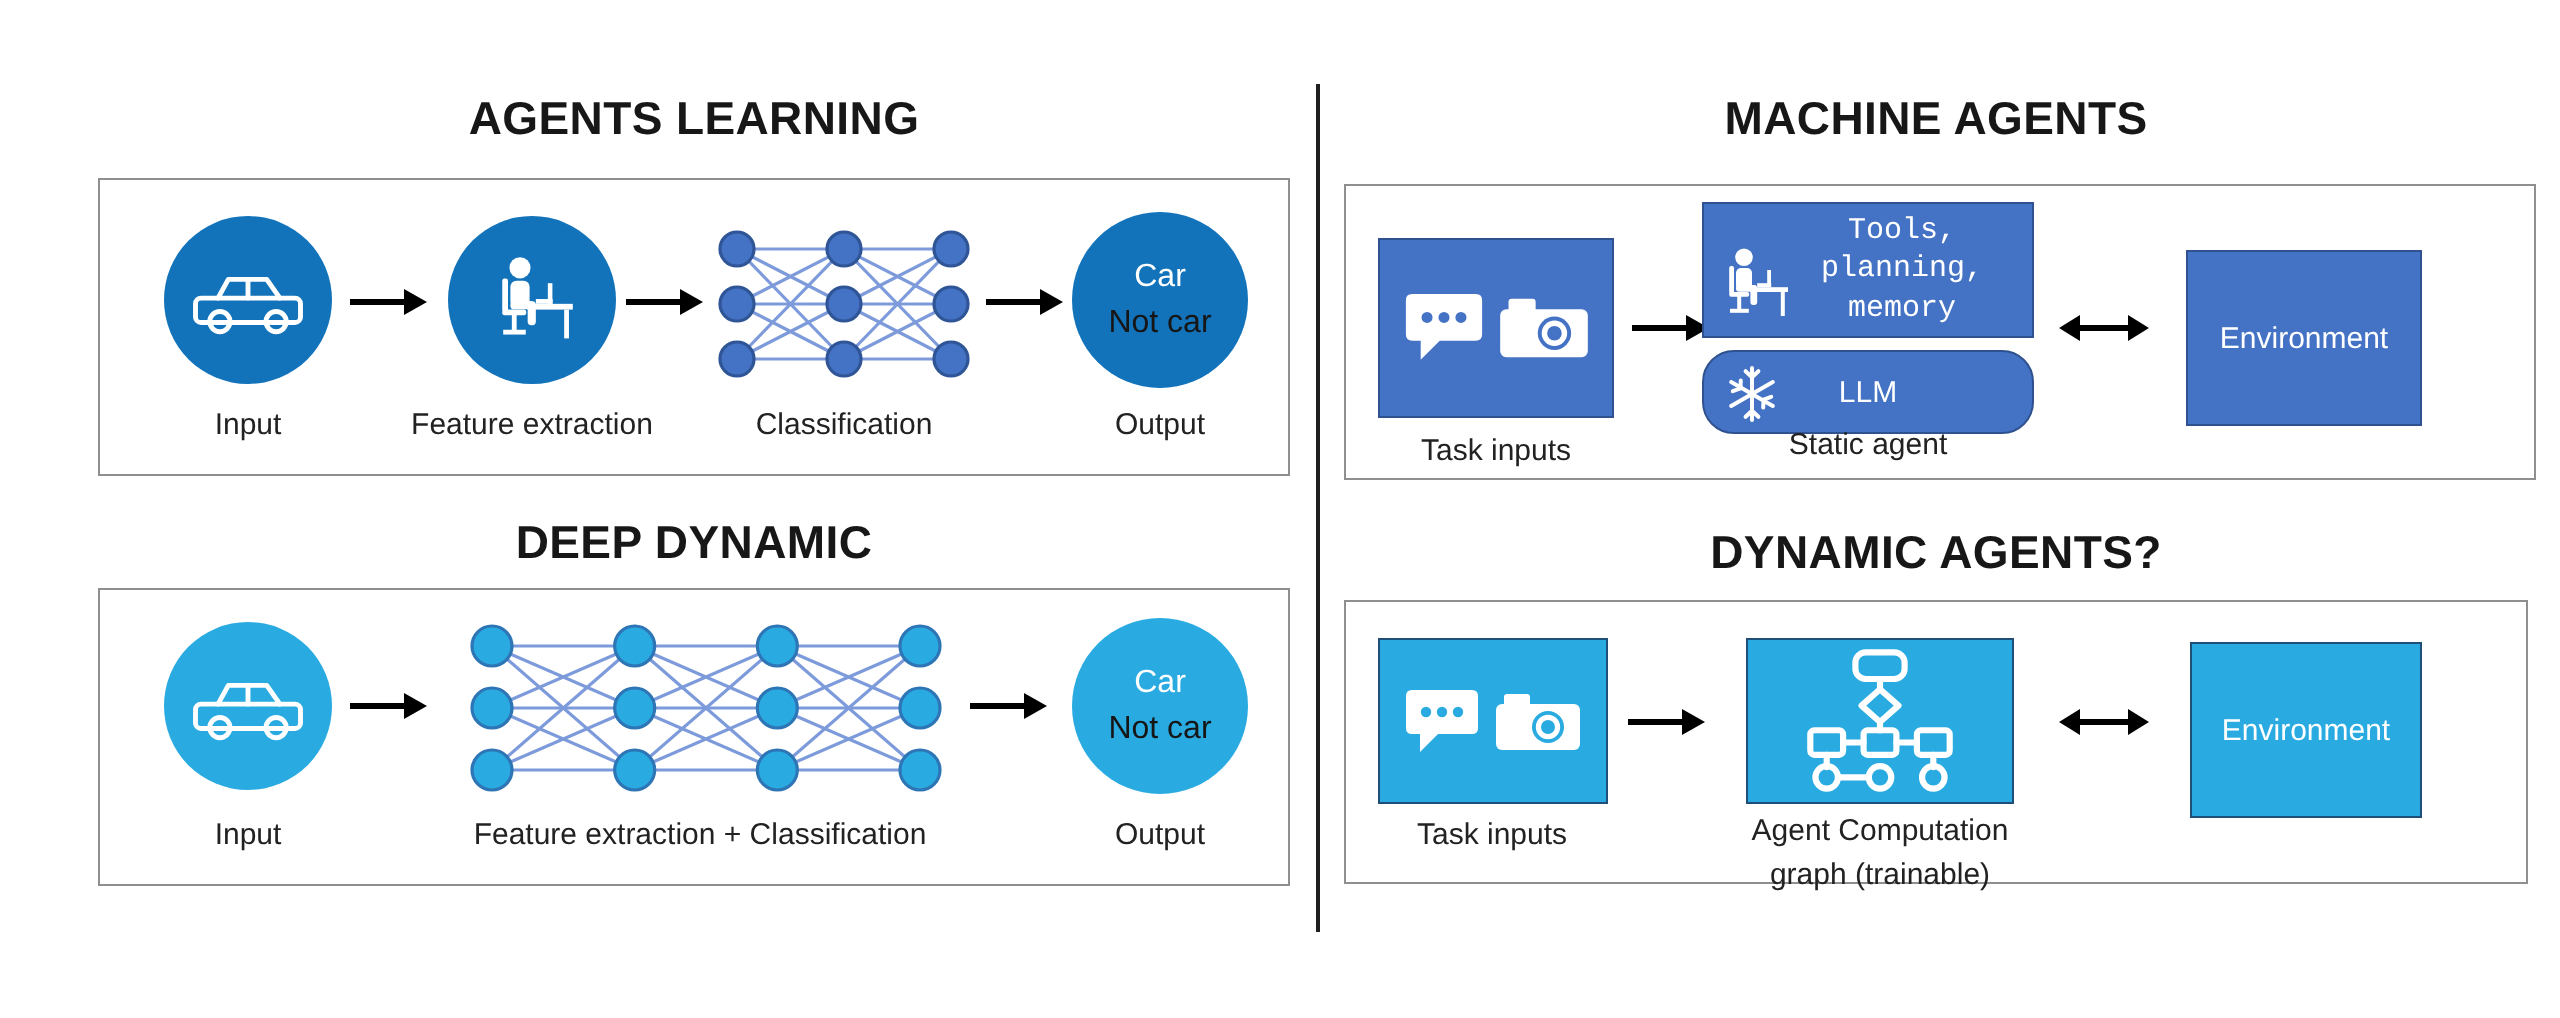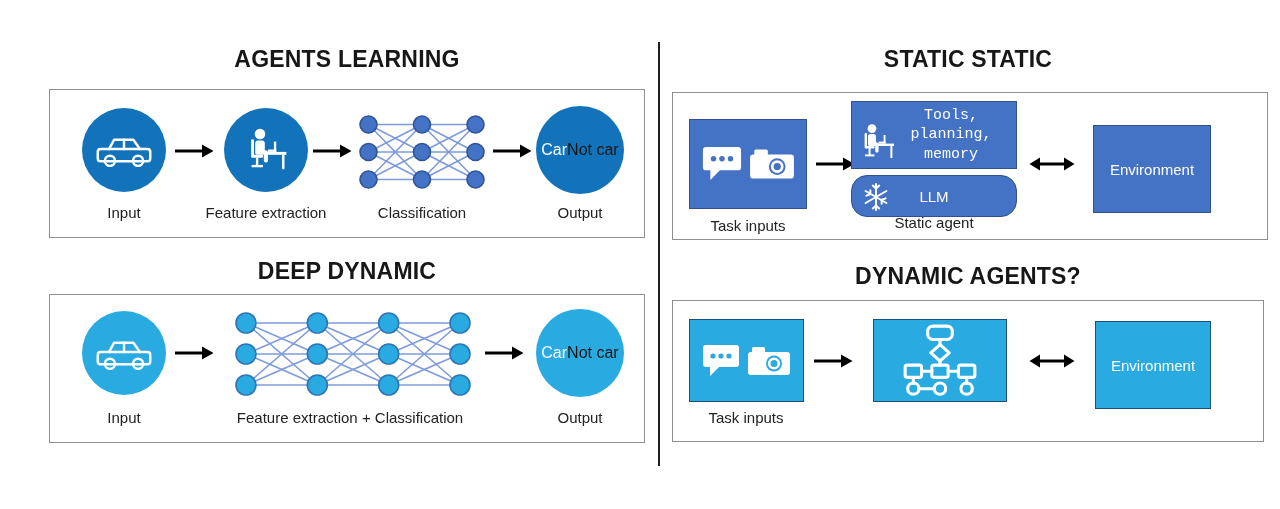--- a/index.html
+++ b/index.html
@@ -9,21 +9,21 @@
   }
   .abs{position:absolute;}
   .title{
     position:absolute;text-align:center;font-weight:700;font-size:23px;
     letter-spacing:.2px;color:#171717;white-space:nowrap;
   }
   .panel{position:absolute;border:1.5px solid #8f8f8f;background:#fff;box-sizing:border-box;}
   .divider{position:absolute;background:#1f1f1f;}
   .circle{
     position:absolute;border-radius:50%;display:flex;align-items:center;
-    justify-content:center;flex-direction:row;box-sizing:border-box;
+    justify-content:center;flex-direction:column;box-sizing:border-box;
   }
   .c-ml{background:var(--ml_blue);}
   .c-dl{background:var(--dl_cyan);}
   .step-label{
     position:absolute;transform:translateX(-50%);white-space:nowrap;
     font-size:15px;color:#222;
   }
   .out-line1{color:#fff;font-size:16px;line-height:1.45;}
   .out-line2{color:#161616;font-size:16px;line-height:1.45;}
   .arrow svg line{stroke:#000;}
@@ -224,21 +224,21 @@
     <div class="circle c-dl" style="left:486px;top:14px;width:88px;height:88px;">
       <span class="out-line1">Car</span>
       <span class="out-line2">Not car</span>
     </div>
 
     <span class="step-label" style="left:74px;top:114px;">Input</span>
     <span class="step-label" style="left:300px;top:114px;">Feature extraction + Classification</span>
     <span class="step-label" style="left:530px;top:114px;">Output</span>
   </div>
 
-  <div class="title" style="left:672px;top:46px;width:592px;">STATIC STATIC</div>
+  <div class="title" style="left:672px;top:46px;width:592px;">MACHINE AGENTS</div>
 
   <div class="panel" style="left:672px;top:92px;width:596px;height:148px;">
 
     <div class="bluebox bb-static" style="left:16px;top:26px;width:118px;height:90px;gap:5px;">
       <svg width="42" height="36" viewBox="0 0 38 34">
         <path class="icon-fill" d="M4 1 h30 q3 0 3 3 v16 q0 3 -3 3 H17 l-9 9 v-9 H4 q-3 0 -3 -3 V4 q0 -3 3 -3 z"></path>
         <circle class="dot-static" cx="11" cy="12" r="2.6"></circle>
         <circle class="dot-static" cx="19" cy="12" r="2.6"></circle>
         <circle class="dot-static" cx="27" cy="12" r="2.6"></circle>
       </svg>
@@ -348,20 +348,21 @@
           <line x1="48" y1="46" x2="58" y2="46"></line>
           <line x1="14" y1="52" x2="14" y2="58"></line>
           <line x1="66" y1="52" x2="66" y2="58"></line>
           <circle cx="14" cy="63" r="5.5"></circle>
           <circle cx="40" cy="63" r="5.5"></circle>
           <circle cx="66" cy="63" r="5.5"></circle>
           <line x1="19.5" y1="63" x2="34.5" y2="63"></line>
         </g>
       </svg>
     </div>
+    <span class="step-label" style="left:267px;top:104px;width:140px;white-space:normal;text-align:center;line-height:1.45;">Agent Computation graph (trainable)</span>
 
     <span class="arrow abs" style="left:356px;top:52px;">
       <svg width="46" height="16" viewBox="0 0 46 16">
           <line x1="9" y1="8" x2="37" y2="8" stroke-width="3"></line>
           <polygon points="11,1.5 0.5,8 11,14.5"></polygon>
           <polygon points="35,1.5 45.5,8 35,14.5"></polygon>
         </svg>
     </span>
 
     <div class="bluebox bb-dyn" style="left:422px;top:20px;width:116px;height:88px;">

